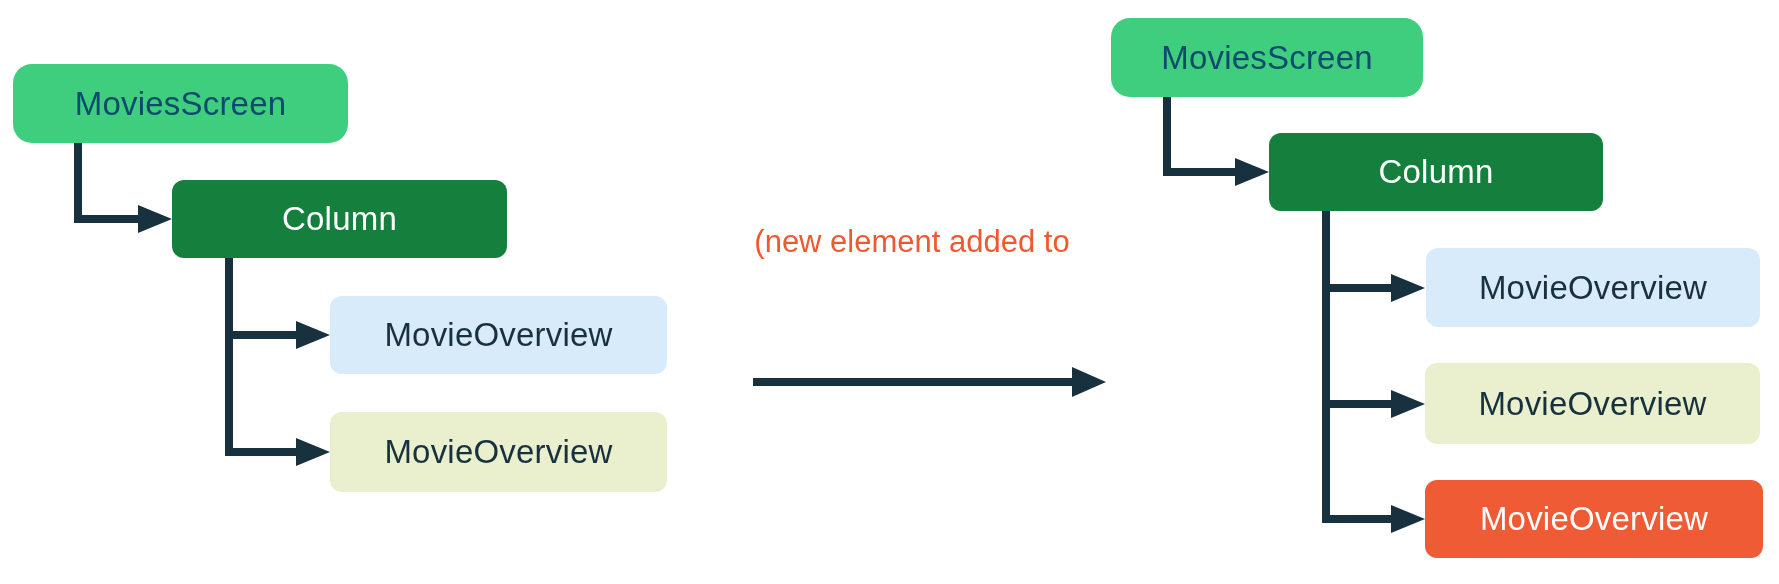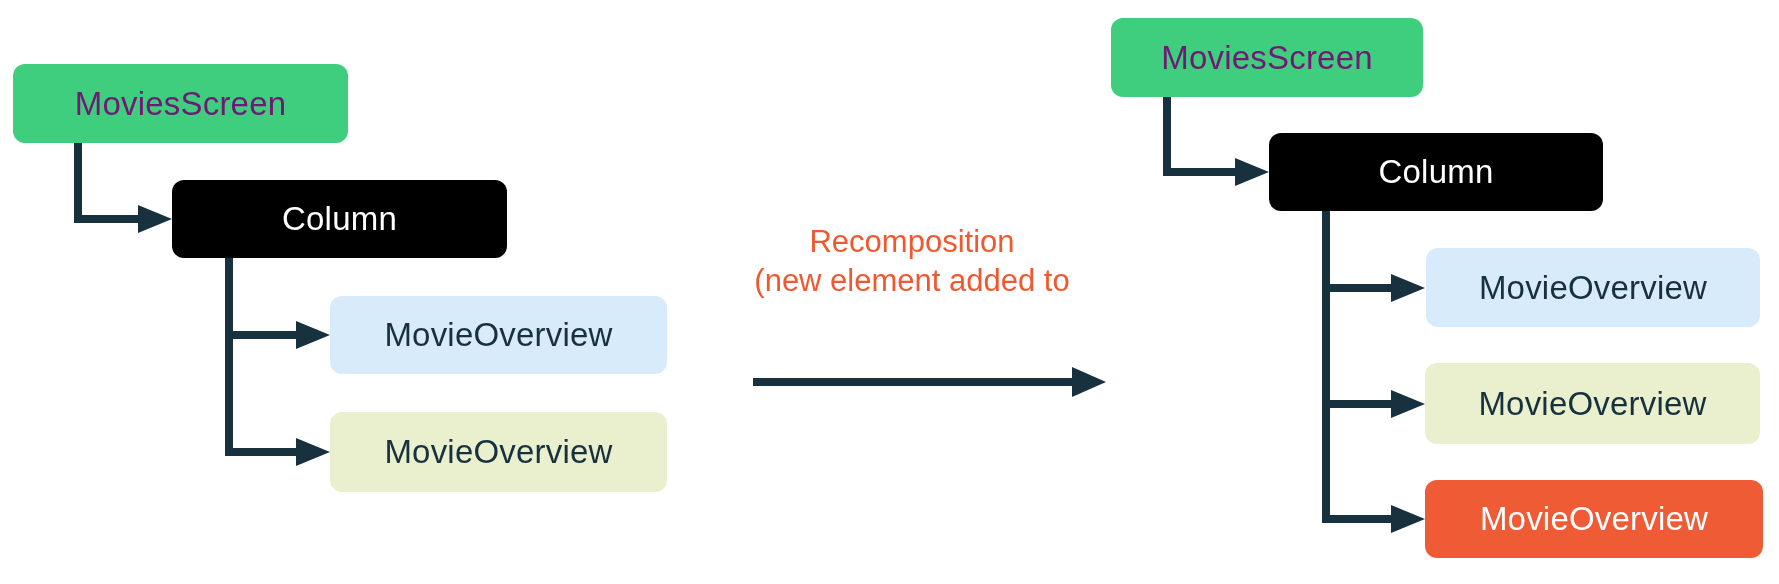--- a/index.html
+++ b/index.html
@@ -19,22 +19,22 @@
   .node {
     position: absolute;
     display: flex;
     align-items: center;
     justify-content: center;
     border-radius: 12px;
     font-size: 33px;
     letter-spacing: 0.2px;
     white-space: nowrap;
   }
-  .bg-green  { background: #3FCE7E; color: #701a75; }
-  .bg-blue   { background: #000000; color: #ffffff; }
+  .bg-green  { background: #3FCE7E; color: #0c4a6e; border-radius: 19px; }
+  .bg-blue   { background: #15803d; color: #ffffff; }
   .bg-lblue  { background: #D7EBFA; color: #17313F; }
   .bg-lime   { background: #EAF0CD; color: #17313F; }
   .bg-orange { background: #EE5B35; color: #ffffff; }
 
   
   .n-l1 { left: 13px;  top: 64px;  width: 335px; height: 79px; }
   .n-l2 { left: 172px; top: 180px; width: 335px; height: 78px; }
   .n-l3 { left: 330px; top: 296px; width: 337px; height: 78px; }
   .n-l4 { left: 330px; top: 412px; width: 337px; height: 80px; }
 
@@ -122,21 +122,20 @@
     <div class="head h-l1"></div>
 
     <div class="bar c-l2v"></div>
     <div class="bar c-l2h1"></div>
     <div class="head h-l2a"></div>
     <div class="bar c-l2h2"></div>
     <div class="head h-l2b"></div>
   </div>
 
   <div class="annotation">
-    <div>Recomposition</div>
     <div>(new element added to</div>
   </div>
   <div class="bar mid-arrow-line"></div>
   <div class="head mid-arrow-head"></div>
 
   <div>
     <div class="node bg-green n-r1">MoviesScreen</div>
     <div class="node bg-blue n-r2">Column</div>
     <div class="node bg-lblue n-r3">MovieOverview</div>
     <div class="node bg-lime n-r4">MovieOverview</div>

